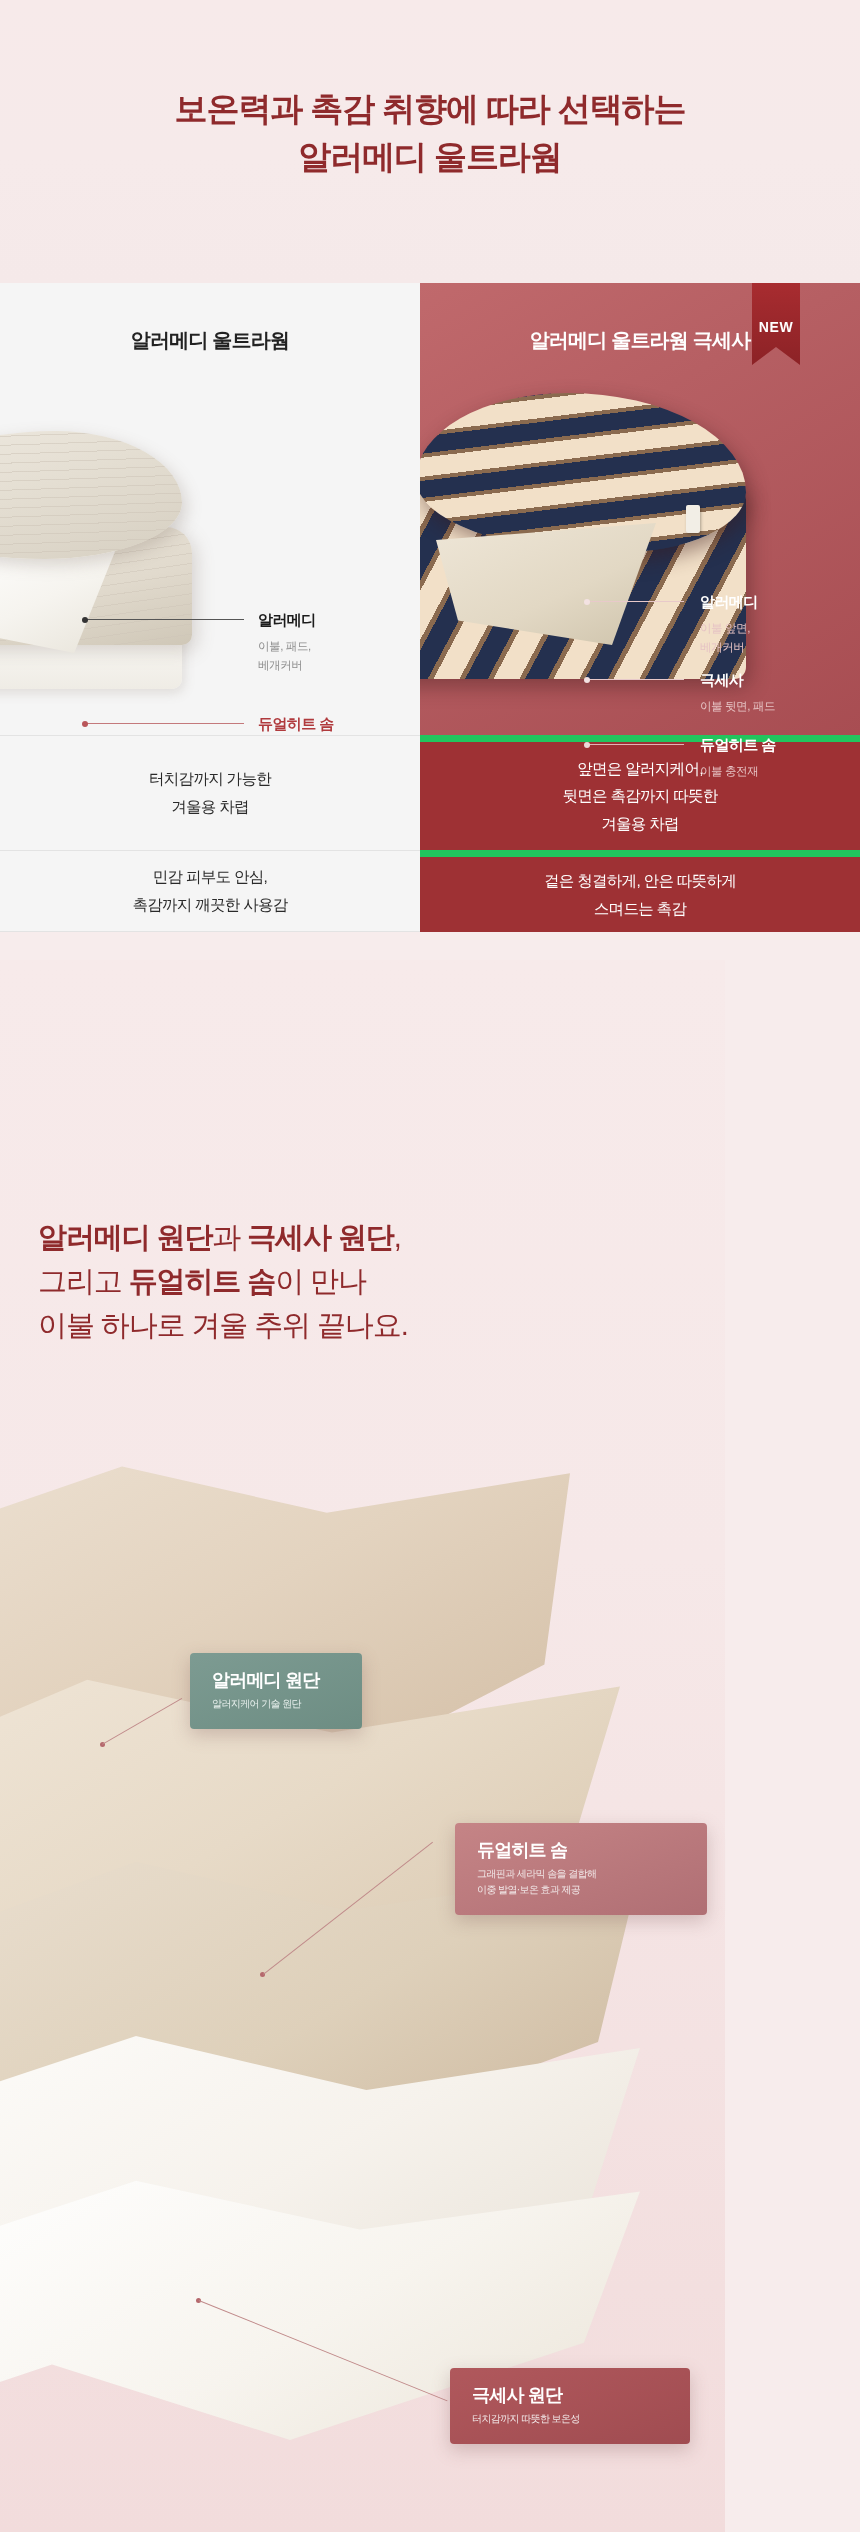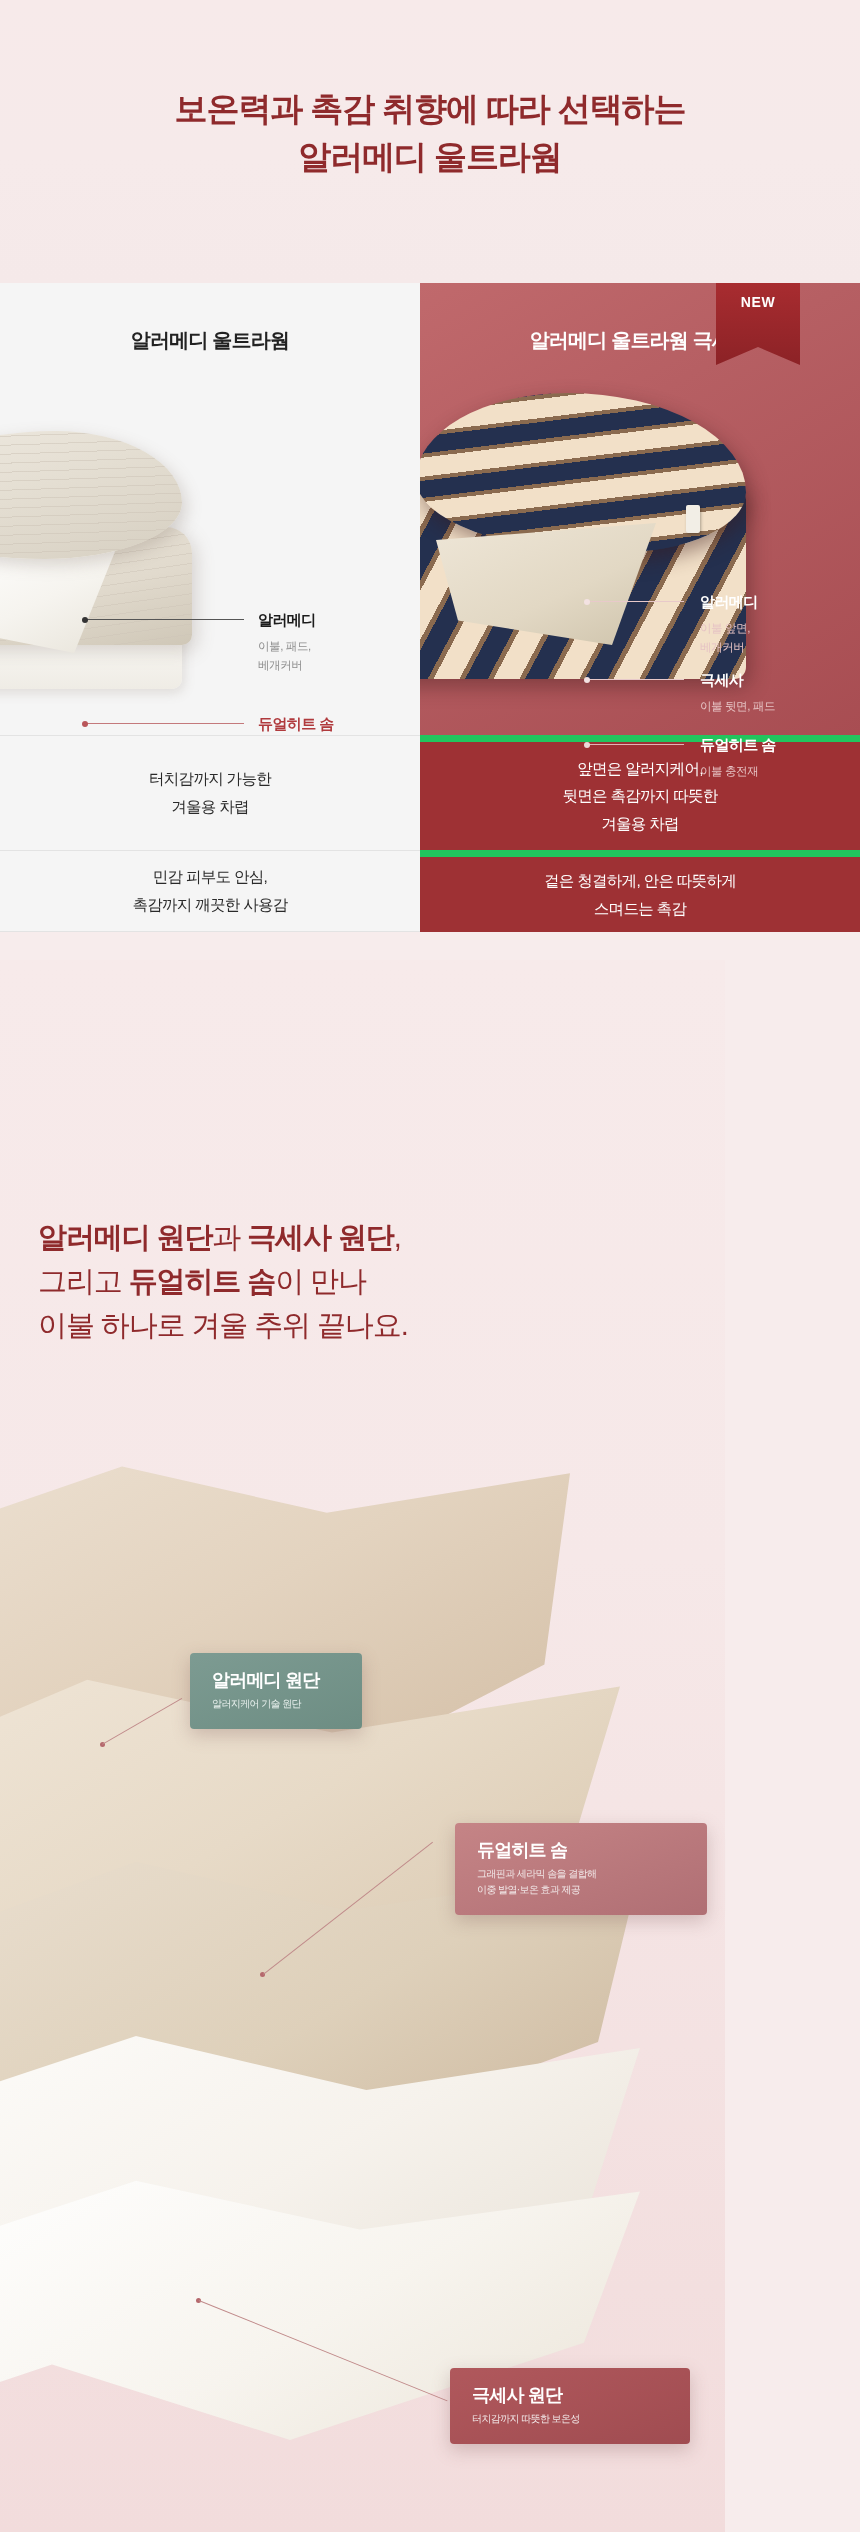--- a/index.html
+++ b/index.html
@@ -35,25 +35,25 @@
 
   .col-title {
     position:absolute; top:44px; width:100%; text-align:center;
     font-size:20px; font-weight:700; letter-spacing:-0.8px; z-index:6;
   }
   .col-left .col-title  { color:#222; }
   .col-right .col-title { color:#fff; }
 
   
   .ribbon {
-    position:absolute; right:60px; top:0; width:84px; height:82px; z-index:9;
+    position:absolute; right:60px; top:0; width:48px; height:82px; z-index:9;
     background:linear-gradient(180deg,#a82c30 0%, #8c2226 100%);
     clip-path:polygon(0 0,100% 0,100% 100%,50% 78%,0 100%);
     display:flex; align-items:flex-start; justify-content:center;
-    padding-top:11px; box-shadow:-2px 2px 5px rgba(0,0,0,.22);
+    padding-top:36px; box-shadow:-2px 2px 5px rgba(0,0,0,.22);
   }
   .ribbon span { color:#fff; font-size:14px; font-weight:600; letter-spacing:.6px; }
 
   
   .art-left { position:absolute; left:-118px; top:148px; width:330px; height:260px; }
   .pillow-l {
     position:absolute; left:0; top:0; width:300px; height:128px;
     border-radius:58% 42% 46% 54% / 60% 56% 44% 40%;
     background:
       repeating-linear-gradient(178deg, rgba(205,196,183,.55) 0 1px, rgba(0,0,0,0) 1px 9px),

